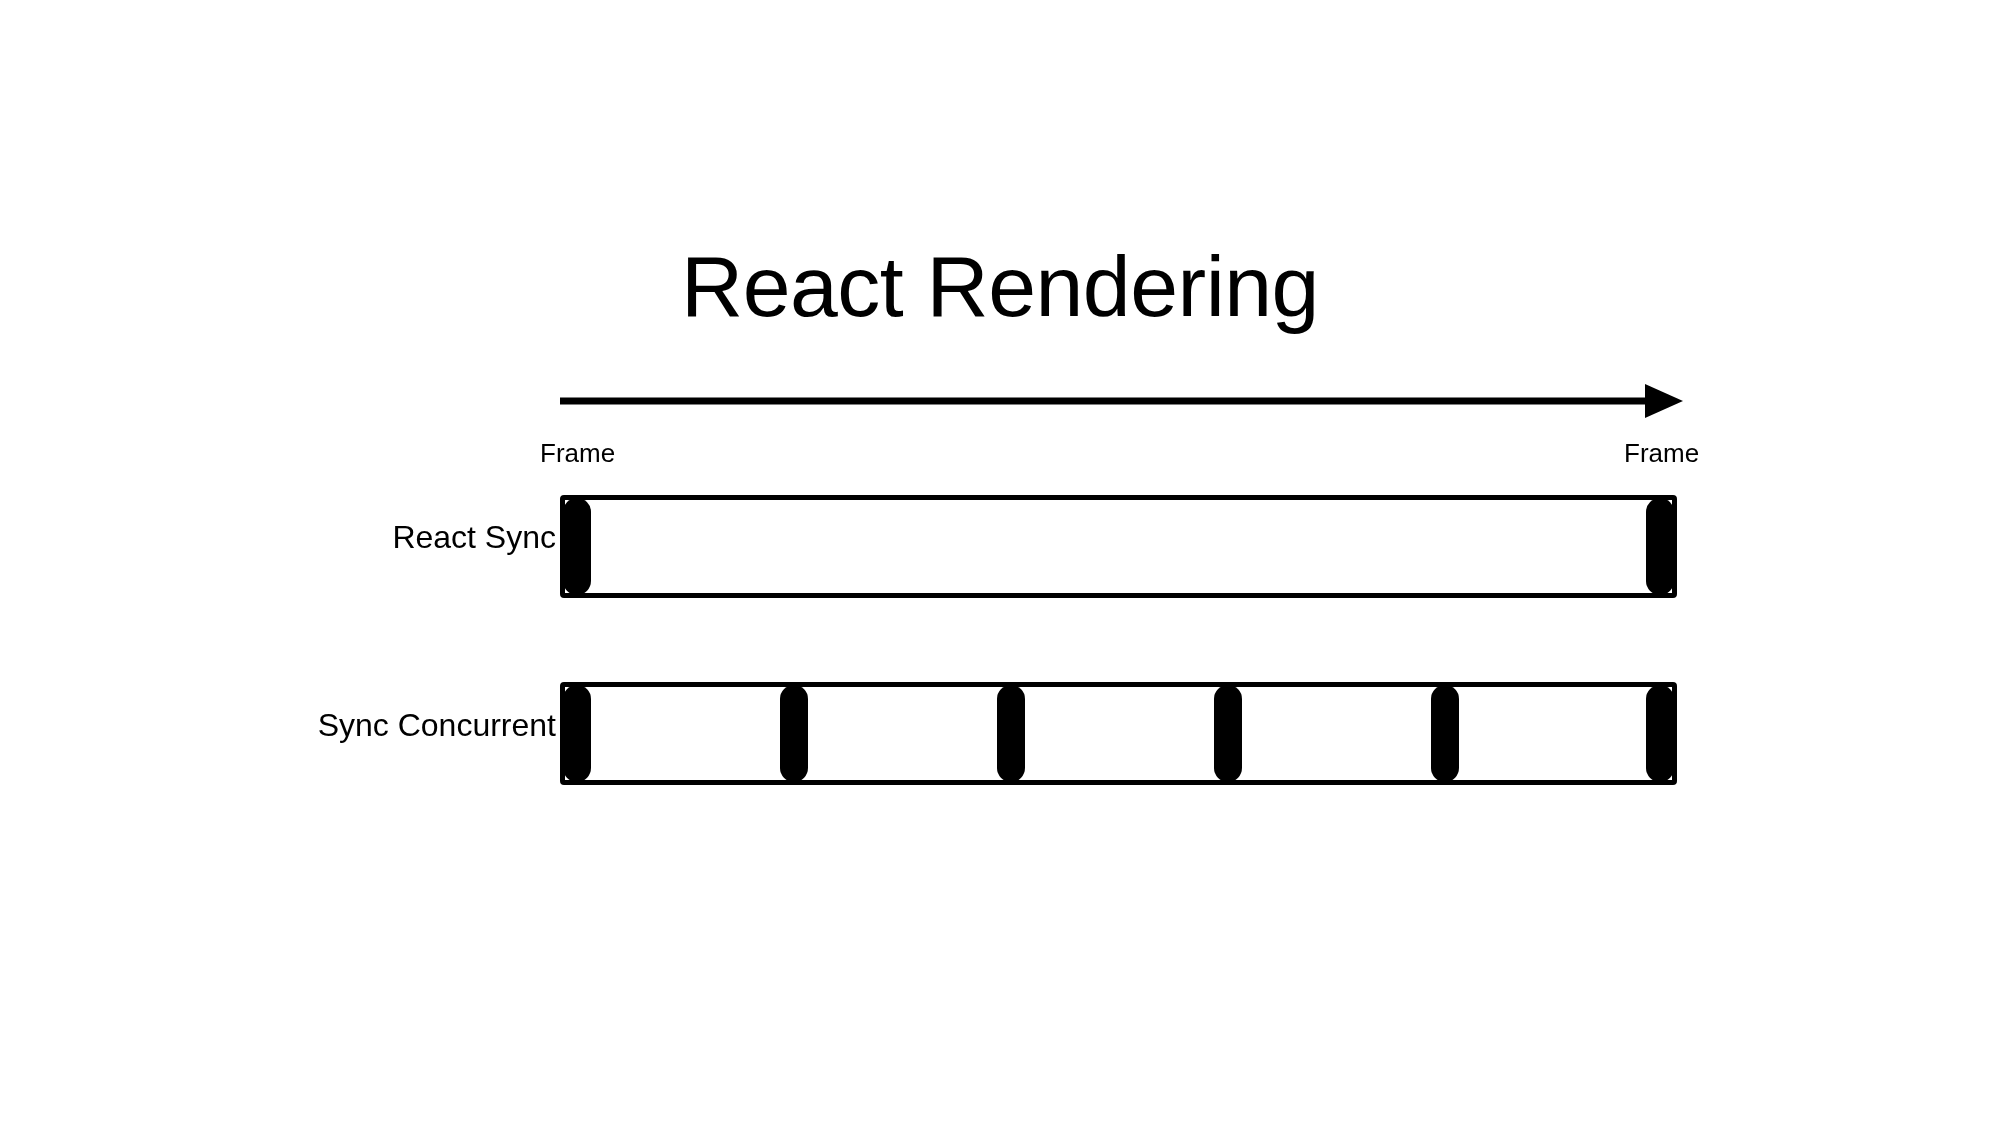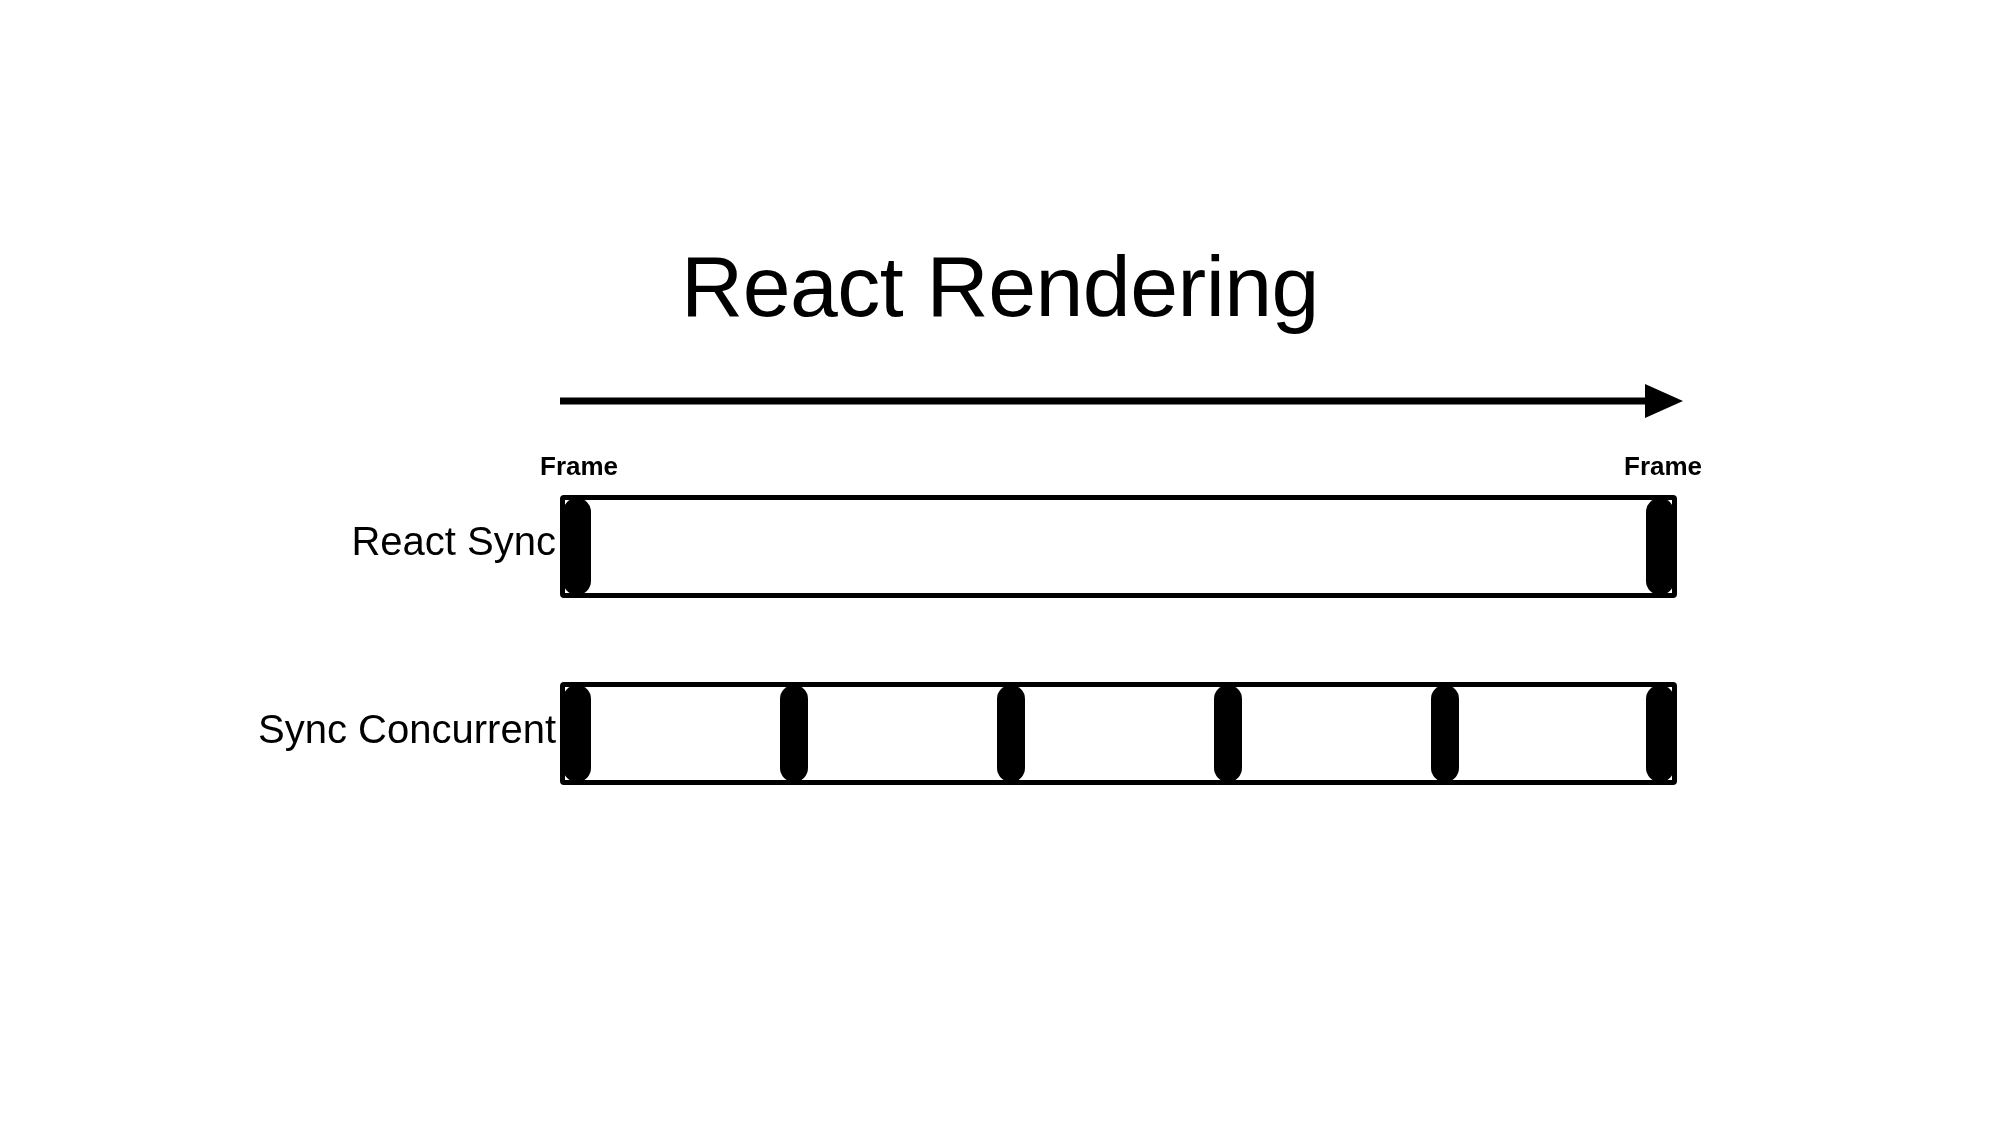--- a/index.html
+++ b/index.html
@@ -46,32 +46,31 @@
     width: 1135px;
     height: 44px;
   }
 
   
   .frame-label {
     position: absolute;
     top: 440px;
     font-size: 26px;
     line-height: 1;
-    font-weight: 700;
+    font-weight: 400;
     white-space: nowrap;
     color: #000000;
-    margin-top: 13px;
   }
   #frame-label-left  { left: 540px; }
   #frame-label-right { left: 1624px; }
 
   
   .row-label {
     position: absolute;
-    font-size: 40px;
+    font-size: 32px;
     line-height: 1;
     font-weight: 400;
     white-space: nowrap;
     color: #000000;
     text-align: right;
     right: 1444px;  
   }
   #row-label-sync       { top: 521px; }
   #row-label-concurrent { top: 709px; }
 

